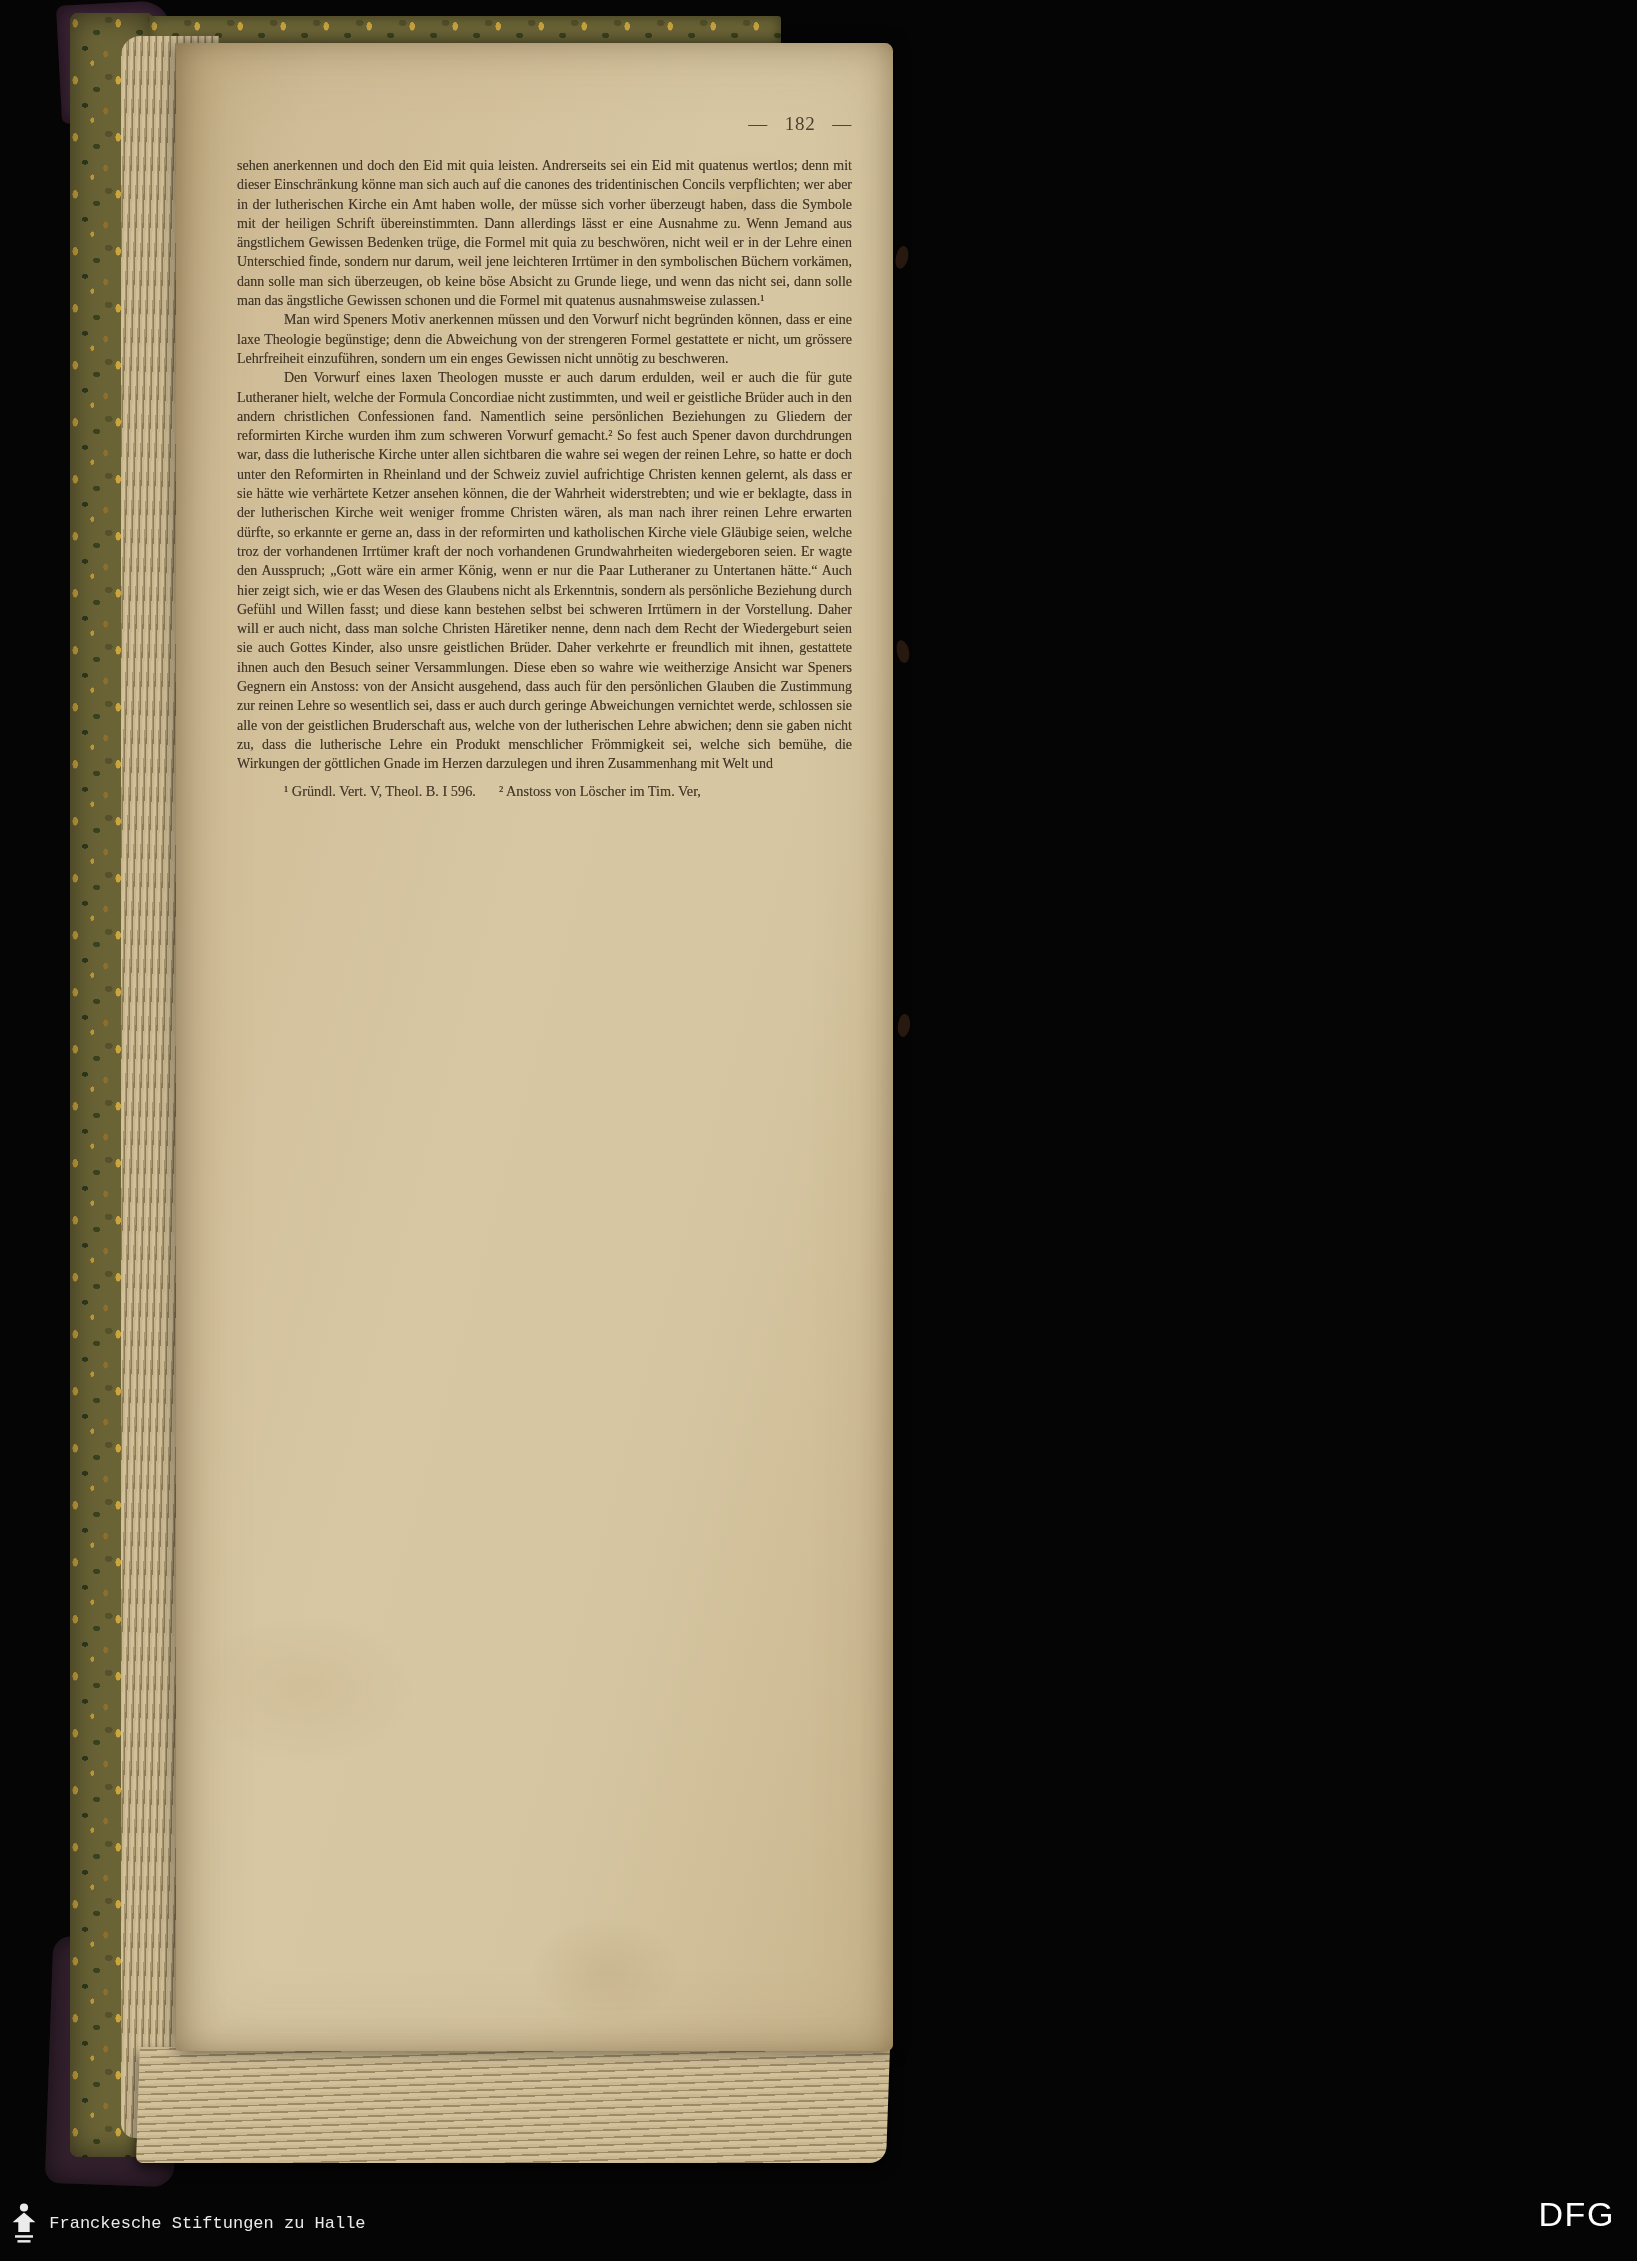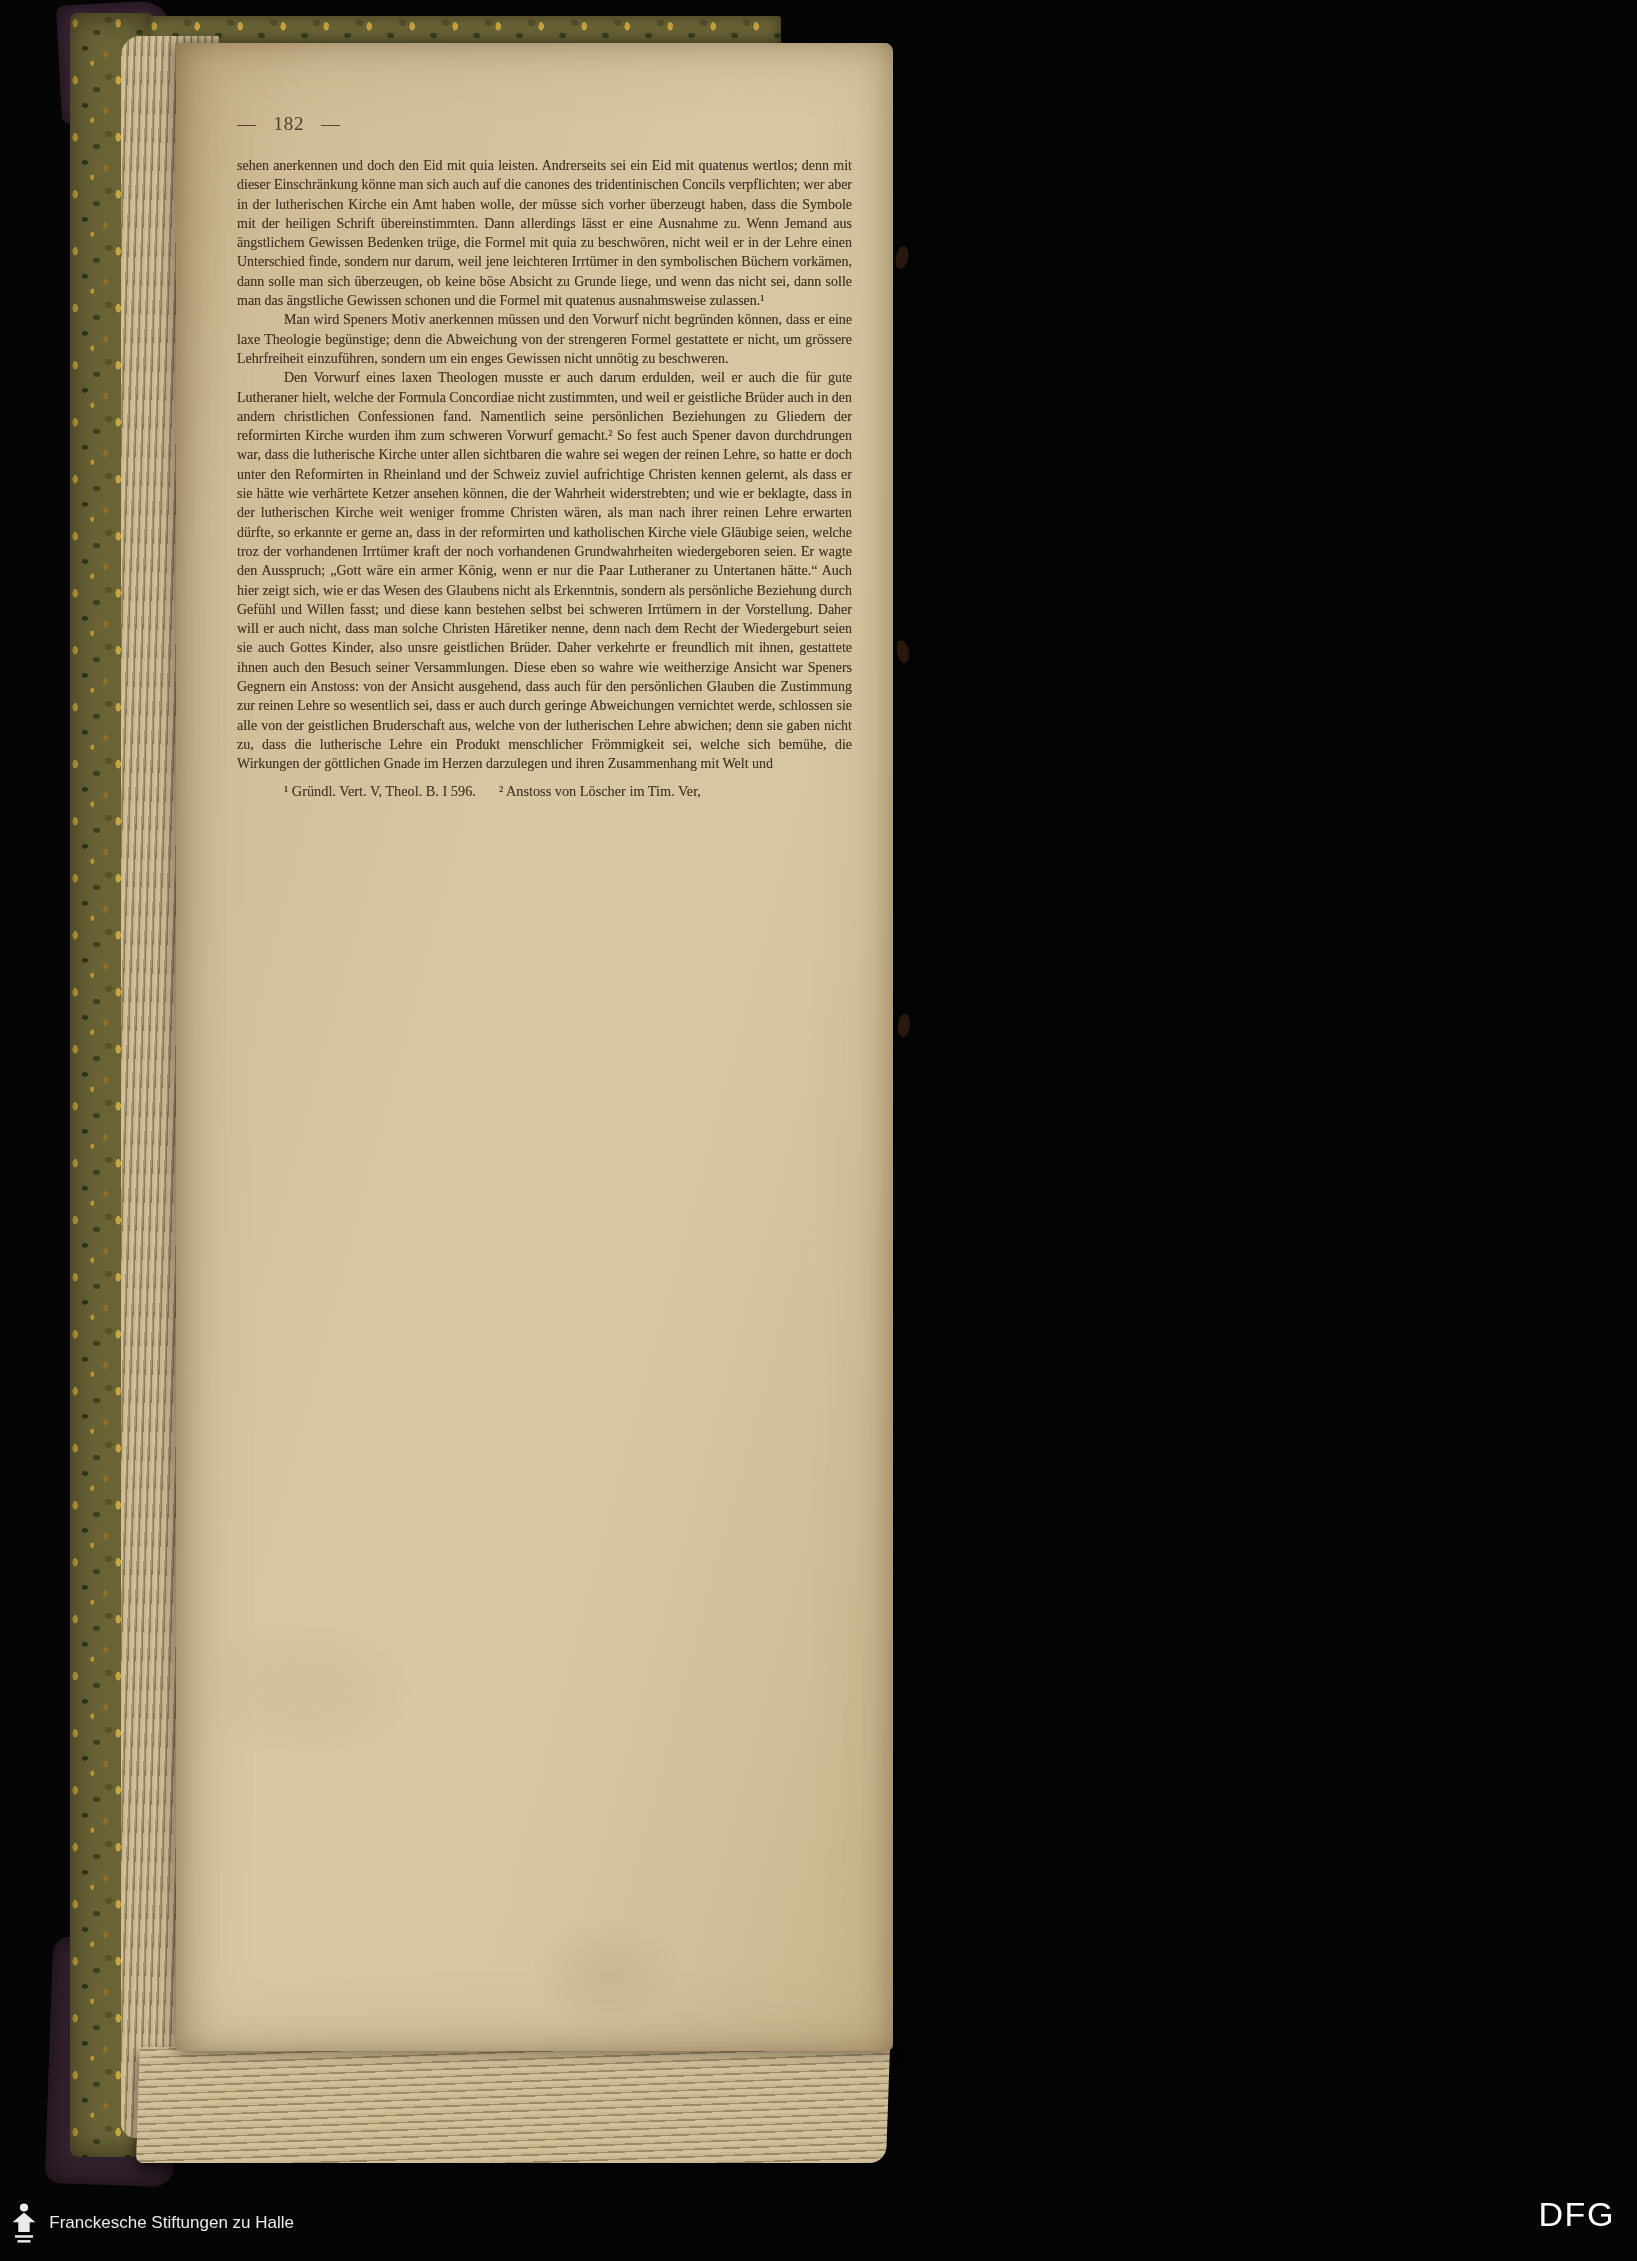--- a/index.html
+++ b/index.html
@@ -72,21 +72,21 @@
       radial-gradient(123px 74px at 80% 8%, rgba(150,110,50,.10), transparent 70%),
       radial-gradient(156px 106px at 18% 82%, rgba(140,100,45,.08), transparent 70%),
       radial-gradient(106px 74px at 60% 96%, rgba(120,90,40,.10), transparent 70%);
     pointer-events:none;
   }
   .page-inner {
     position:absolute; left:61px; right:41px; top:0;
     color:#42372a;
   }
   .pagenum {
-    margin-top:70px; text-align:left;
+    margin-top:70px; text-align:right;
     font-size:19px; letter-spacing:0.8px; white-space:pre;
     color:#4a3f30;
   }
   .bodytext {
     margin-top:21px;
     font-size:14px; line-height:19.3px;
     text-align:justify;
     text-shadow:0 0 0.3px rgba(60,45,25,.55);
   }
   .bodytext p { margin:0; text-indent:47px; }
@@ -103,21 +103,21 @@
     background:#27190f; border-radius:45% 55% 50% 50%;
   }
   .edge-mark.m1 { left:896px; top:246px;  transform:rotate(14deg); }
   .edge-mark.m2 { left:897px; top:640px;  transform:rotate(-10deg); }
   .edge-mark.m3 { left:898px; top:1014px; transform:rotate(8deg); }
   
   .wm-left {
     position:absolute; left:9.8px; top:2201px;
     display:flex; align-items:center; gap:11.5px;
     color:rgba(255,255,255,.92);
-    font-family:Liberation Sans, sans-serif;
+    font-family:Liberation Mono, monospace;
     font-size:17px;
   }
   .fs-logo { width:28px; height:44px; opacity:.92; }
   .wm-dfg {
     position:absolute; right:23px; top:2195px;
     color:#fff; font-family:"Liberation Sans", sans-serif;
     font-weight:normal; font-size:34px; letter-spacing:1.6px;
   }
 </style>
 </head>

